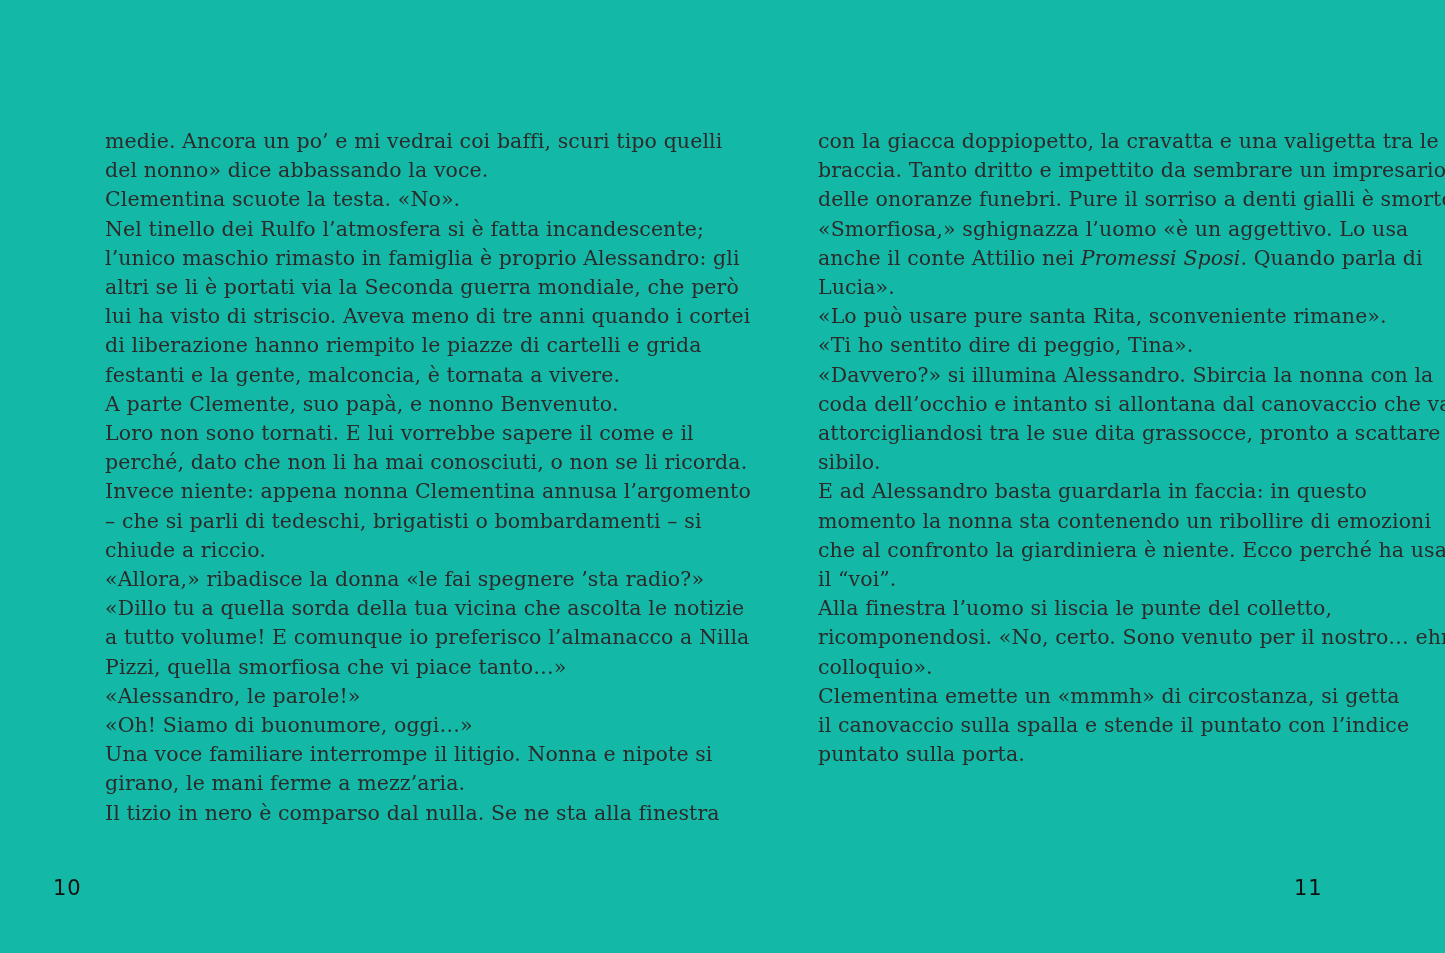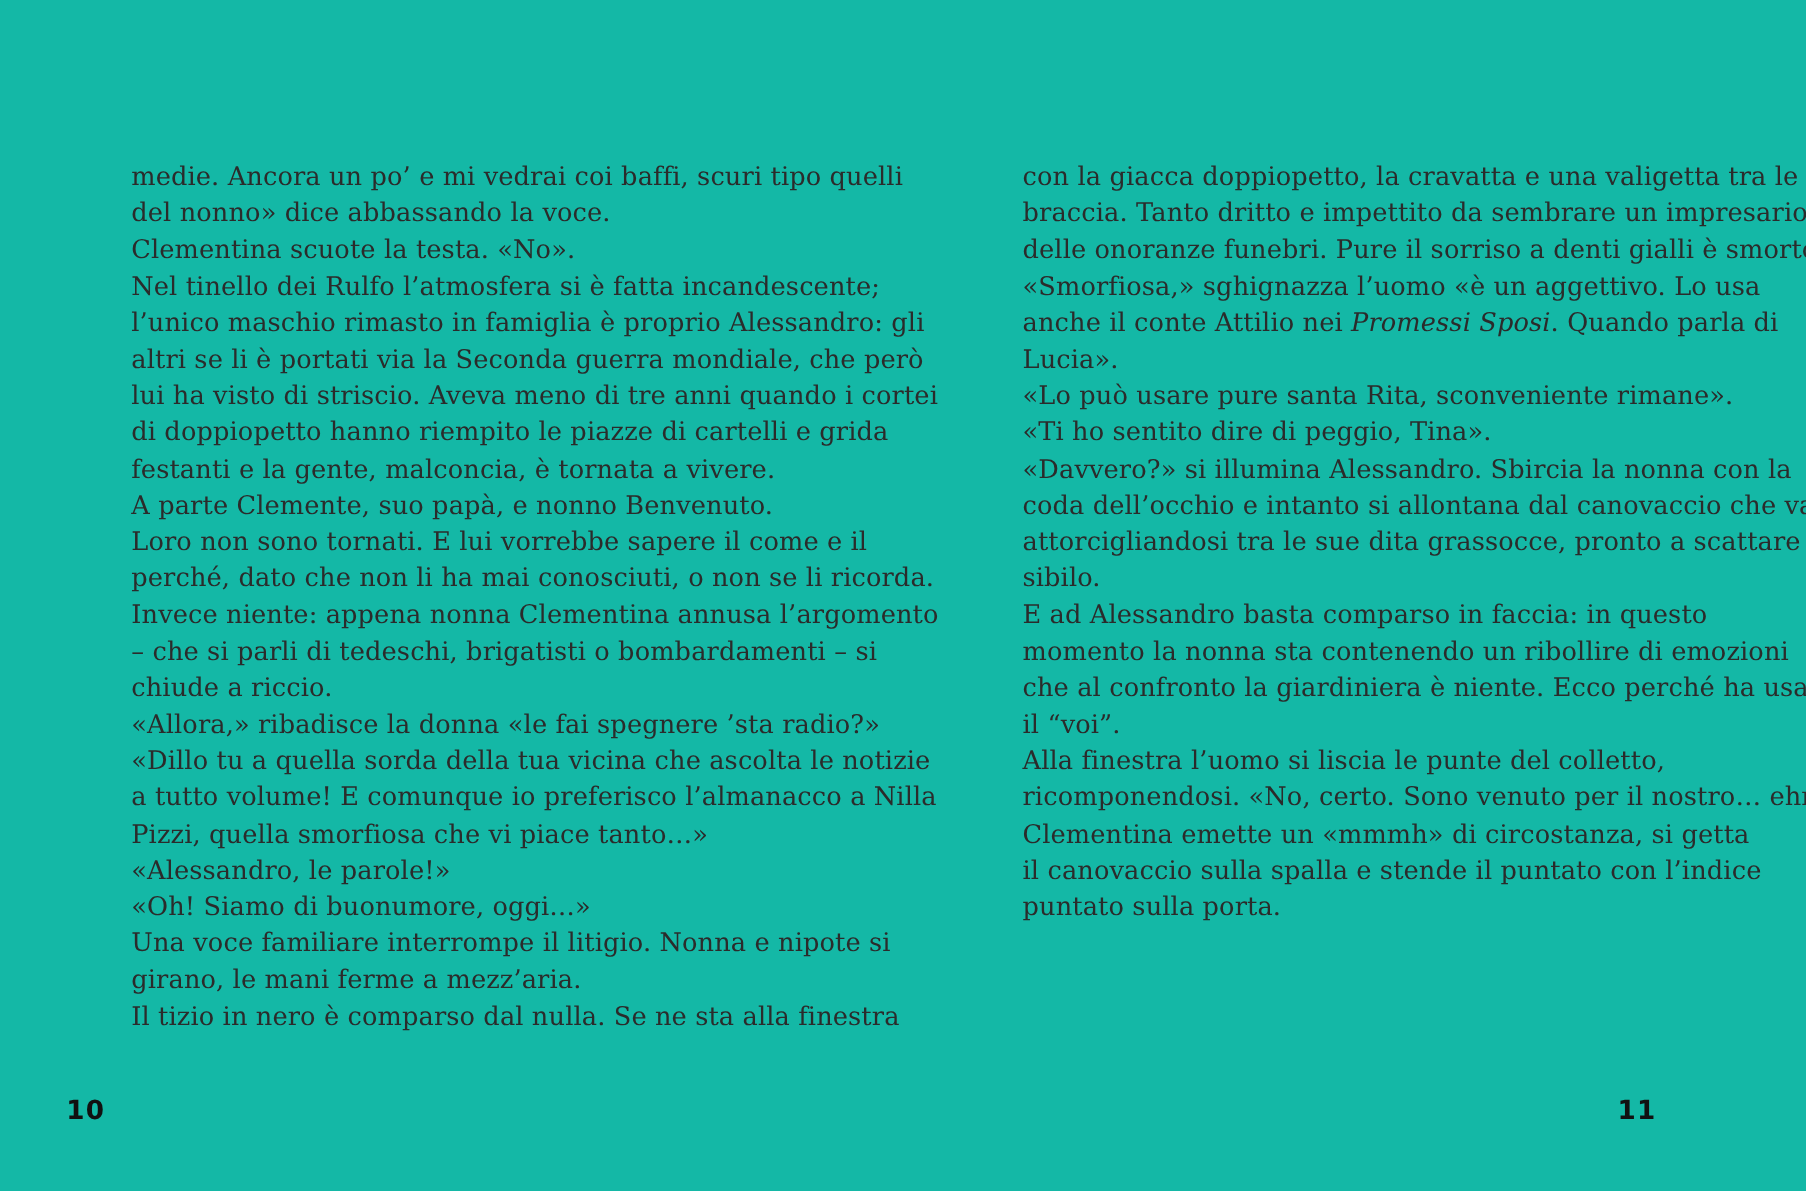--- a/index.html
+++ b/index.html
@@ -29,42 +29,42 @@
     white-space: nowrap;
     letter-spacing: 0.1px;
   }
   .line em {
     font-style: italic;
   }
   .page-num {
     position: absolute;
     top: 876px;
     font-family: "DejaVu Sans", "Liberation Sans", sans-serif;
-    font-weight: bold;
+    font-weight: normal;
     font-size: 21px;
     color: #111111;
     letter-spacing: 1px;
   }
   .page-num.left  { left: 53px; }
   .page-num.right { left: 1294px; }
 </style>
 </head>
 <body>
 
 <div class="spread">
 
   <div class="text-column left">
     <div class="line">medie. Ancora un po’ e mi vedrai coi baffi, scuri tipo quelli</div>
     <div class="line">del nonno» dice abbassando la voce.</div>
     <div class="line">Clementina scuote la testa. «No».</div>
     <div class="line">Nel tinello dei Rulfo l’atmosfera si è fatta incandescente;</div>
     <div class="line">l’unico maschio rimasto in famiglia è proprio Alessandro: gli</div>
     <div class="line">altri se li è portati via la Seconda guerra mondiale, che però</div>
     <div class="line">lui ha visto di striscio. Aveva meno di tre anni quando i cortei</div>
-    <div class="line">di doppiopetto hanno riempito le piazze di cartelli e grida</div>
+    <div class="line">di liberazione hanno riempito le piazze di cartelli e grida</div>
     <div class="line">festanti e la gente, malconcia, è tornata a vivere.</div>
     <div class="line">A parte Clemente, suo papà, e nonno Benvenuto.</div>
     <div class="line">Loro non sono tornati. E lui vorrebbe sapere il come e il</div>
     <div class="line">perché, dato che non li ha mai conosciuti, o non se li ricorda.</div>
     <div class="line">Invece niente: appena nonna Clementina annusa l’argomento</div>
     <div class="line">– che si parli di tedeschi, brigatisti o bombardamenti – si</div>
     <div class="line">chiude a riccio.</div>
     <div class="line">«Allora,» ribadisce la donna «le fai spegnere ’sta radio?»</div>
     <div class="line">«Dillo tu a quella sorda della tua vicina che ascolta le notizie</div>
     <div class="line">a tutto volume! E comunque io preferisco l’almanacco a Nilla</div>
@@ -82,26 +82,27 @@
     <div class="line">delle onoranze funebri. Pure il sorriso a denti gialli è smorto.</div>
     <div class="line">«Smorfiosa,» sghignazza l’uomo «è un aggettivo. Lo usa</div>
     <div class="line">anche il conte Attilio nei <em>Promessi Sposi</em>. Quando parla di</div>
     <div class="line">Lucia».</div>
     <div class="line">«Lo può usare pure santa Rita, sconveniente rimane».</div>
     <div class="line">«Ti ho sentito dire di peggio, Tina».</div>
     <div class="line">«Davvero?» si illumina Alessandro. Sbircia la nonna con la</div>
     <div class="line">coda dell’occhio e intanto si allontana dal canovaccio che va</div>
     <div class="line">attorcigliandosi tra le sue dita grassocce, pronto a scattare</div>
     <div class="line">sibilo.</div>
-    <div class="line">E ad Alessandro basta comparso in faccia: in questo</div>
+    <div class="line">E ad Alessandro basta guardarla in faccia: in questo</div>
     <div class="line">momento la nonna sta contenendo un ribollire di emozioni</div>
     <div class="line">che al confronto la giardiniera è niente. Ecco perché ha usato</div>
     <div class="line">il “voi”.</div>
     <div class="line">Alla finestra l’uomo si liscia le punte del colletto,</div>
     <div class="line">ricomponendosi. «No, certo. Sono venuto per il nostro… ehm,</div>
+    <div class="line">colloquio».</div>
     <div class="line">Clementina emette un «mmmh» di circostanza, si getta</div>
     <div class="line">il canovaccio sulla spalla e stende il puntato con l’indice</div>
     <div class="line">puntato sulla porta.</div>
   </div>
 
   <div class="page-num left">10</div>
   <div class="page-num right">11</div>
 
 </div>
 

